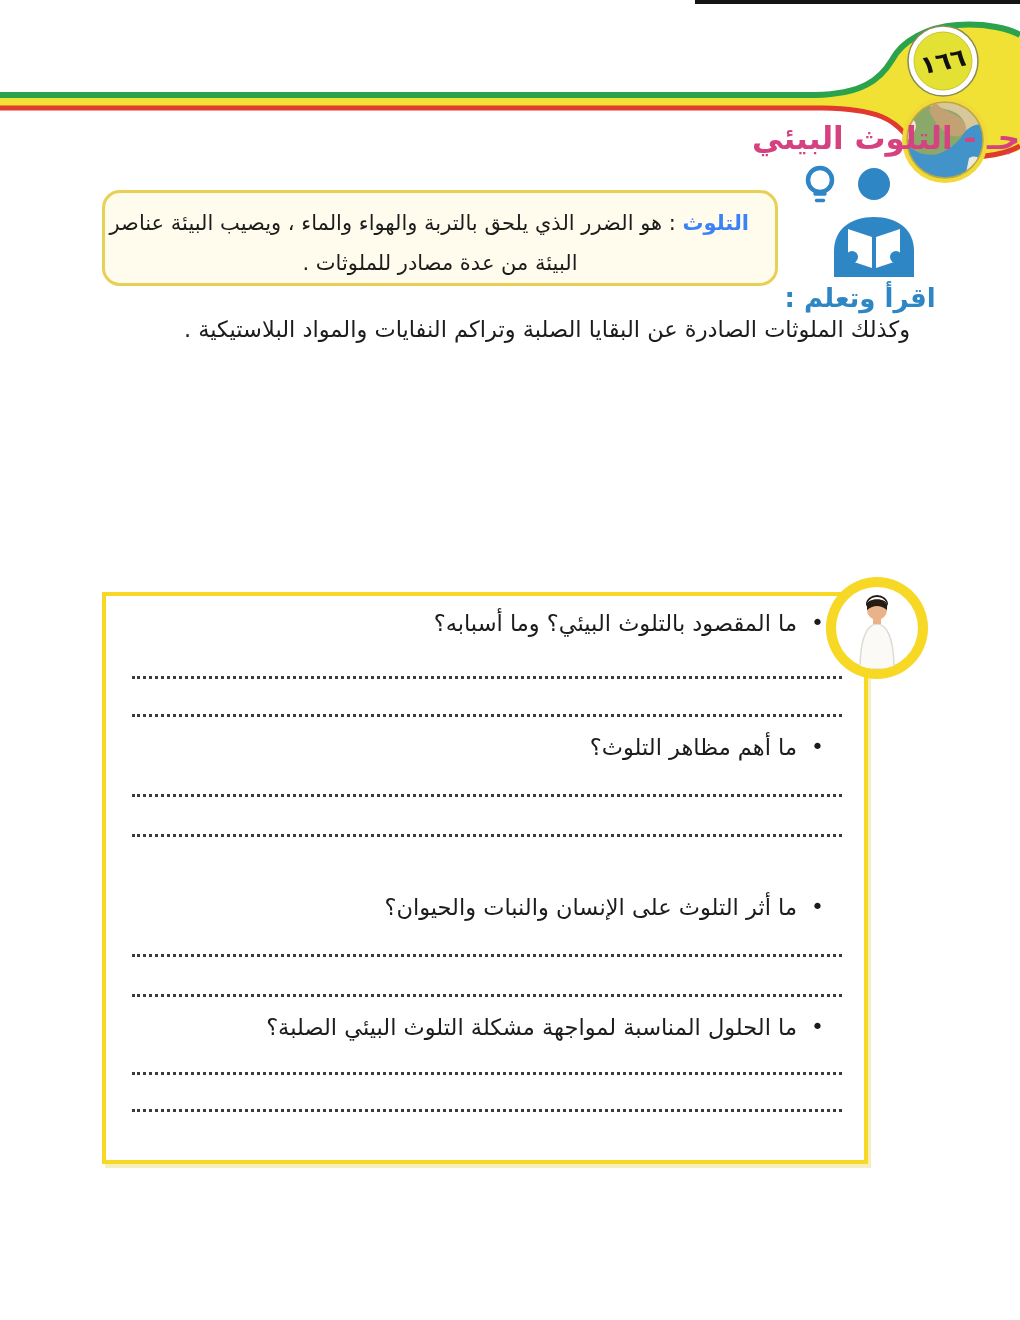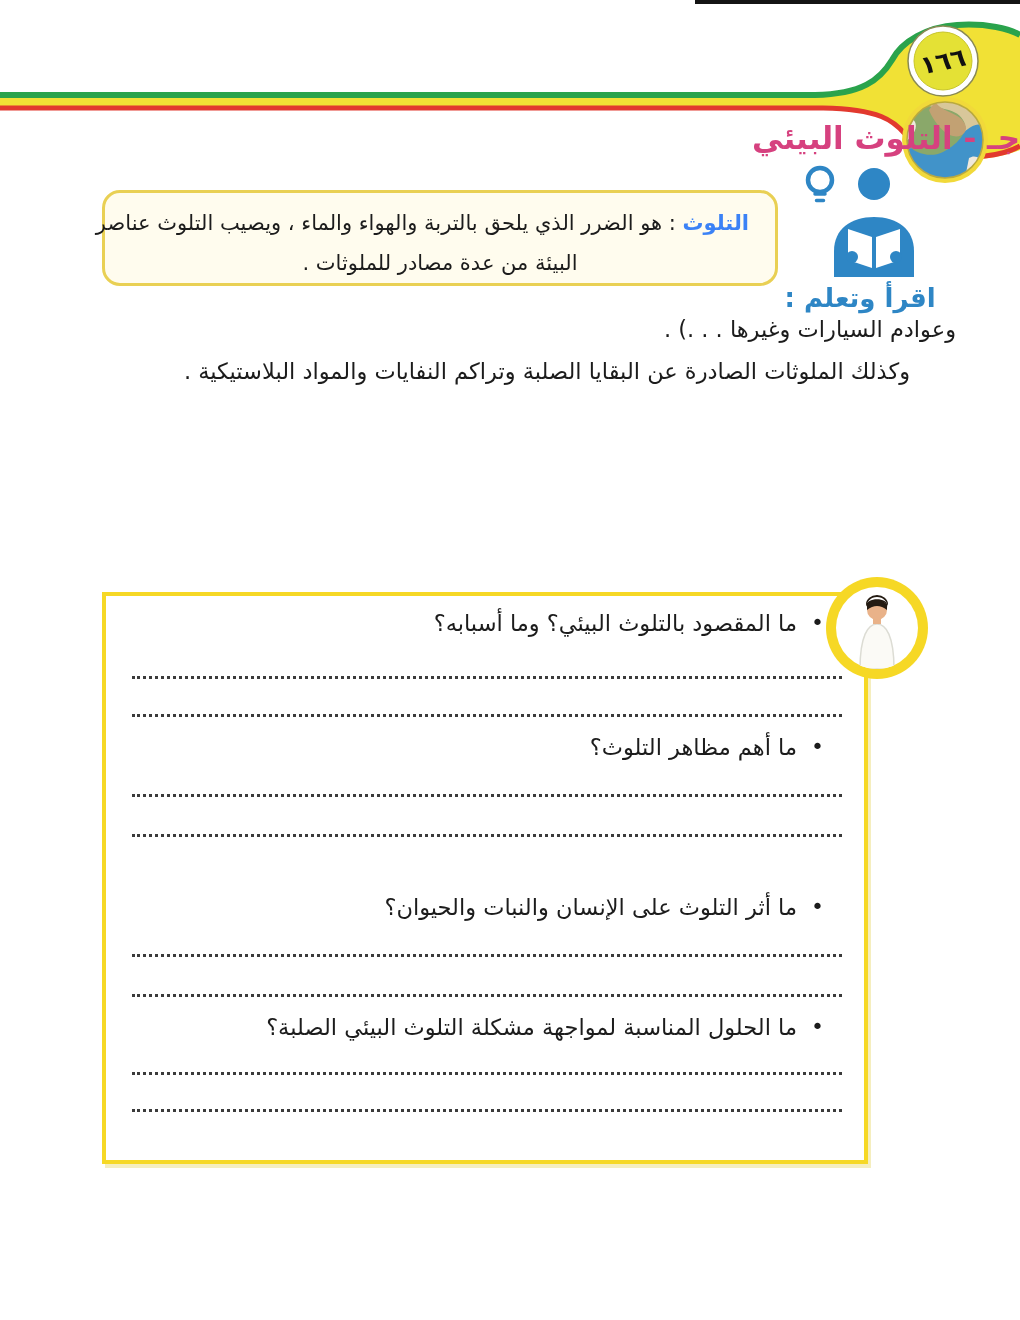--- a/index.html
+++ b/index.html
@@ -99,21 +99,21 @@
     <g transform="translate(943,61)">
       <circle r="35" fill="#ffffff" stroke="#8a8a55" stroke-width="1.5"></circle>
       <circle r="29" fill="#e4e135" stroke="#c8c52a" stroke-width="1"></circle>
       <text transform="rotate(-12)" text-anchor="middle" dy="9" font-family="DejaVu Sans, sans-serif" font-size="25" font-weight="bold" fill="#111">١٦٦</text>
     </g>
   </svg>
 
   <div class="page-title">جـ - التلوث البيئي</div>
 
   <div class="def-box">
-    <div class="def-line1"><span class="term">التلوث</span><span> : هو الضرر الذي يلحق بالتربة والهواء والماء ، ويصيب التلوث عناصر</span></div>
+    <div class="def-line1"><span class="term">التلوث</span><span> : هو الضرر الذي يلحق بالتربة والهواء والماء ، ويصيب البيئة عناصر</span></div>
     <div class="def-line2">البيئة من عدة مصادر للملوثات .</div>
   </div>
 
   <div class="read-learn">
     <svg width="122" height="118" viewBox="0 0 122 118">
       <g>
         <circle cx="21" cy="17" r="12" fill="none" stroke="#2e86c5" stroke-width="4.5"></circle>
         <path d="M16,31 h10 M17.5,37.5 h7" stroke="#2e86c5" stroke-width="3.5" fill="none" stroke-linecap="round"></path>
       </g>
       <g>
@@ -122,21 +122,20 @@
         <path d="M49,66 L73,74 L73,105 L49,97 Z" fill="#ffffff"></path>
         <path d="M101,66 L77,74 L77,105 L101,97 Z" fill="#ffffff"></path>
         <circle cx="53" cy="94" r="6" fill="#2e86c5"></circle>
         <circle cx="97" cy="94" r="6" fill="#2e86c5"></circle>
       </g>
     </svg>
     <div class="read-learn-label">اقرأ وتعلم :</div>
   </div>
 
   <div class="body-text">
-    <div class="body-line right">وعوادم السيارات وغيرها . . .) .</div>
     <div class="body-line right indent2">وكذلك الملوثات الصادرة عن البقايا الصلبة وتراكم النفايات والمواد البلاستيكية .</div>
   </div>
 
 
   <div class="activity-box">
     <div class="q-row q1">
       <span class="q-bullet">•</span>
       <span>ما المقصود بالتلوث البيئي؟ وما أسبابه؟</span>
     </div>
     <div class="dotted dl1"></div>

